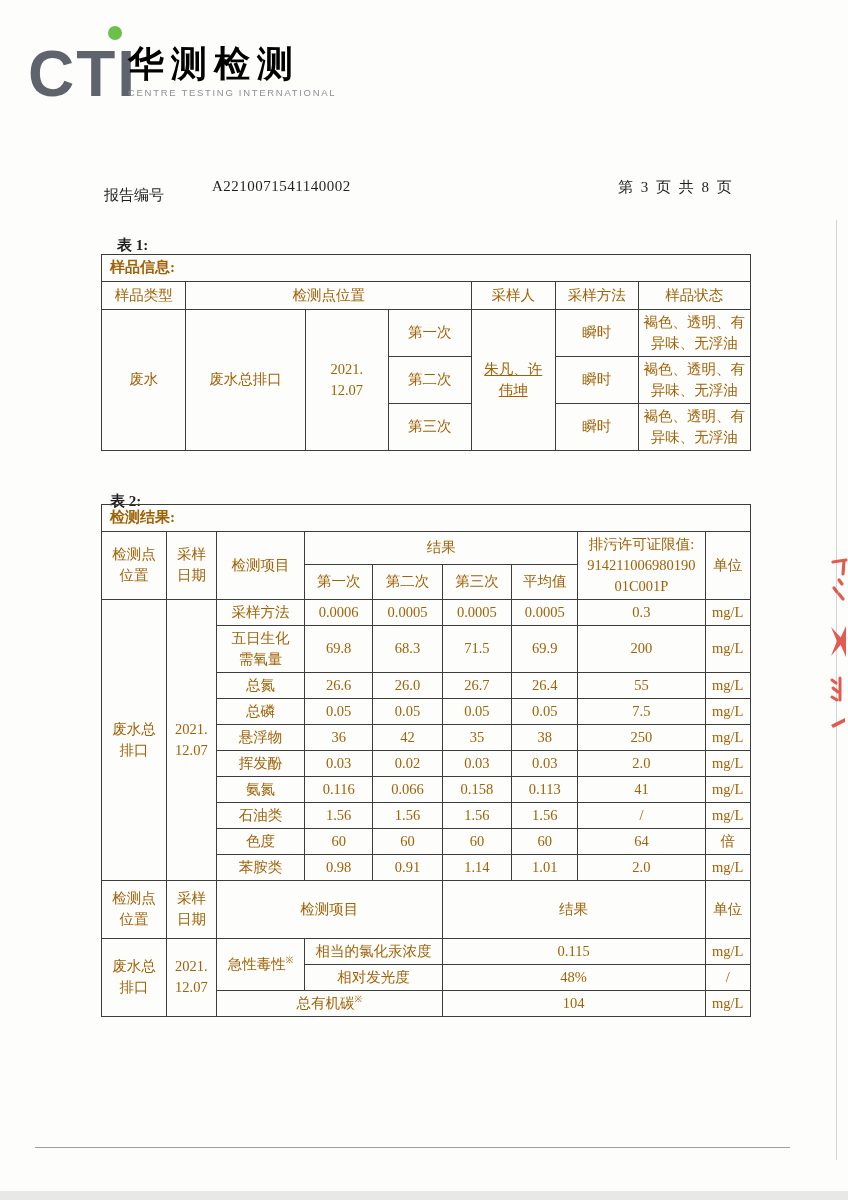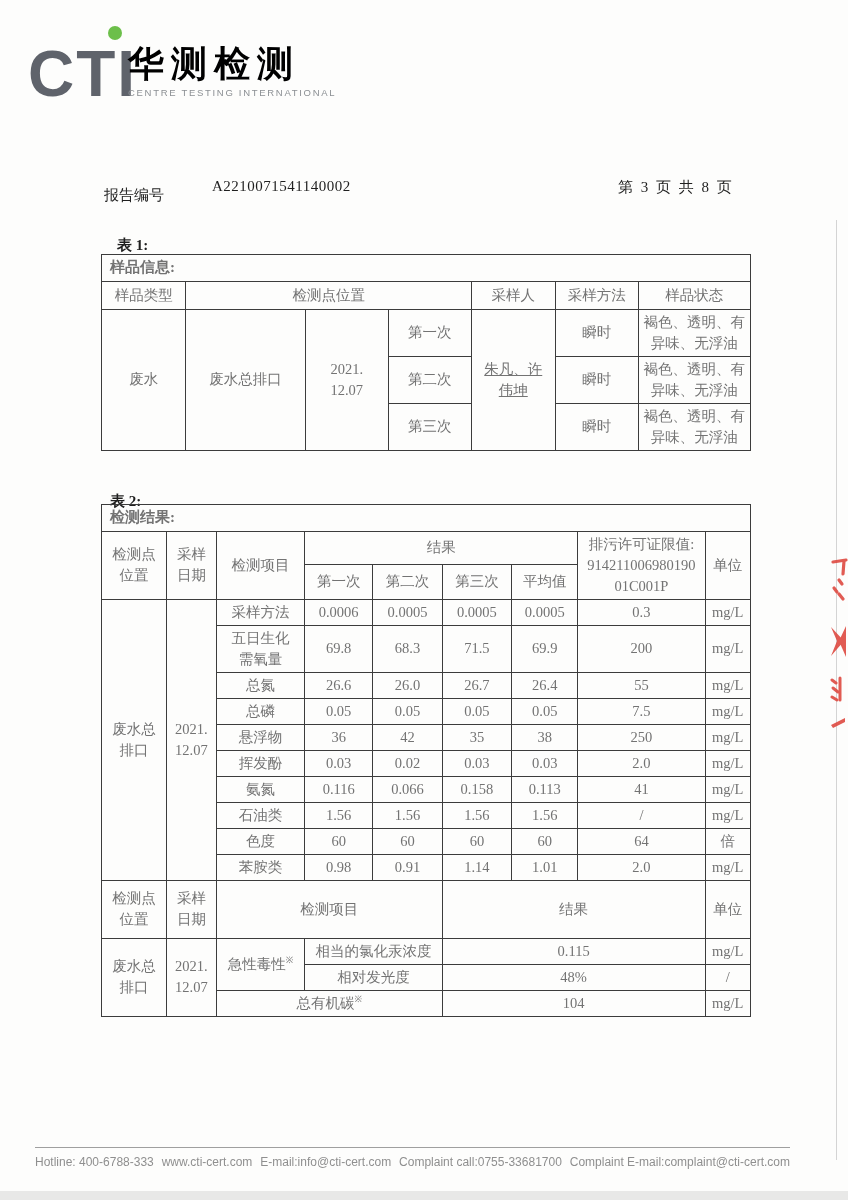--- a/index.html
+++ b/index.html
@@ -46,21 +46,21 @@
   .meta .pageind { position: absolute; left: 618px; top: 0; letter-spacing: 2px; }
 
   
   .tbl-label { position: absolute; font-size: 15px; font-weight: bold; }
   .lbl1 { left: 117px; top: 236px; }
   .lbl2 { left: 110px; top: 484px; margin-top: 8px; }
 
   table {
     position: absolute; left: 101px; width: 650px;
     border-collapse: collapse; table-layout: fixed;
-    font-size: 14.5px; color: #737373;
+    font-size: 14.5px; color: #a16207;
   }
   .t1 { top: 254px; }
   .t2 { top: 504px; padding-left: 48px; }
   td {
     border: 1px solid #3c3c3c;
     text-align: center; vertical-align: middle;
     padding: 2px 4px; line-height: 1.45;
   }
   table { border: 1.5px solid #2f2f2f; }
   .title-cell { text-align: left; font-weight: bold; padding-left: 8px; font-size: 15px; }
@@ -314,27 +314,20 @@
     </tr>
     <tr class="h26">
       <td colspan="3"><span>总有机碳</span><sup>※</sup></td>
       <td colspan="3">104</td>
       <td>mg/L</td>
     </tr>
   </tbody>
     </table>
 
   <div class="footer-line"></div>
-  <div class="footer">
-    <span>Hotline: 400-6788-333</span>
-    <span>www.cti-cert.com</span>
-    <span>E-mail:info@cti-cert.com</span>
-    <span>Complaint call:0755-33681700</span>
-    <span>Complaint E-mail:complaint@cti-cert.com</span>
-  </div>
 
   <div class="page-edge-v"></div>
   <div class="page-edge-bottom"></div>
 
   <svg class="seal-frag sf1" width="18" height="44" viewBox="0 0 18 44">
     <g stroke="#de4a41" stroke-width="3.2" fill="none" stroke-linecap="round">
       <path d="M3 4 L16 2"></path>
         <path d="M14 3 L13 16"></path>
         <path d="M9 22 l3 4"></path>
         <path d="M4 30 l3 4"></path>

